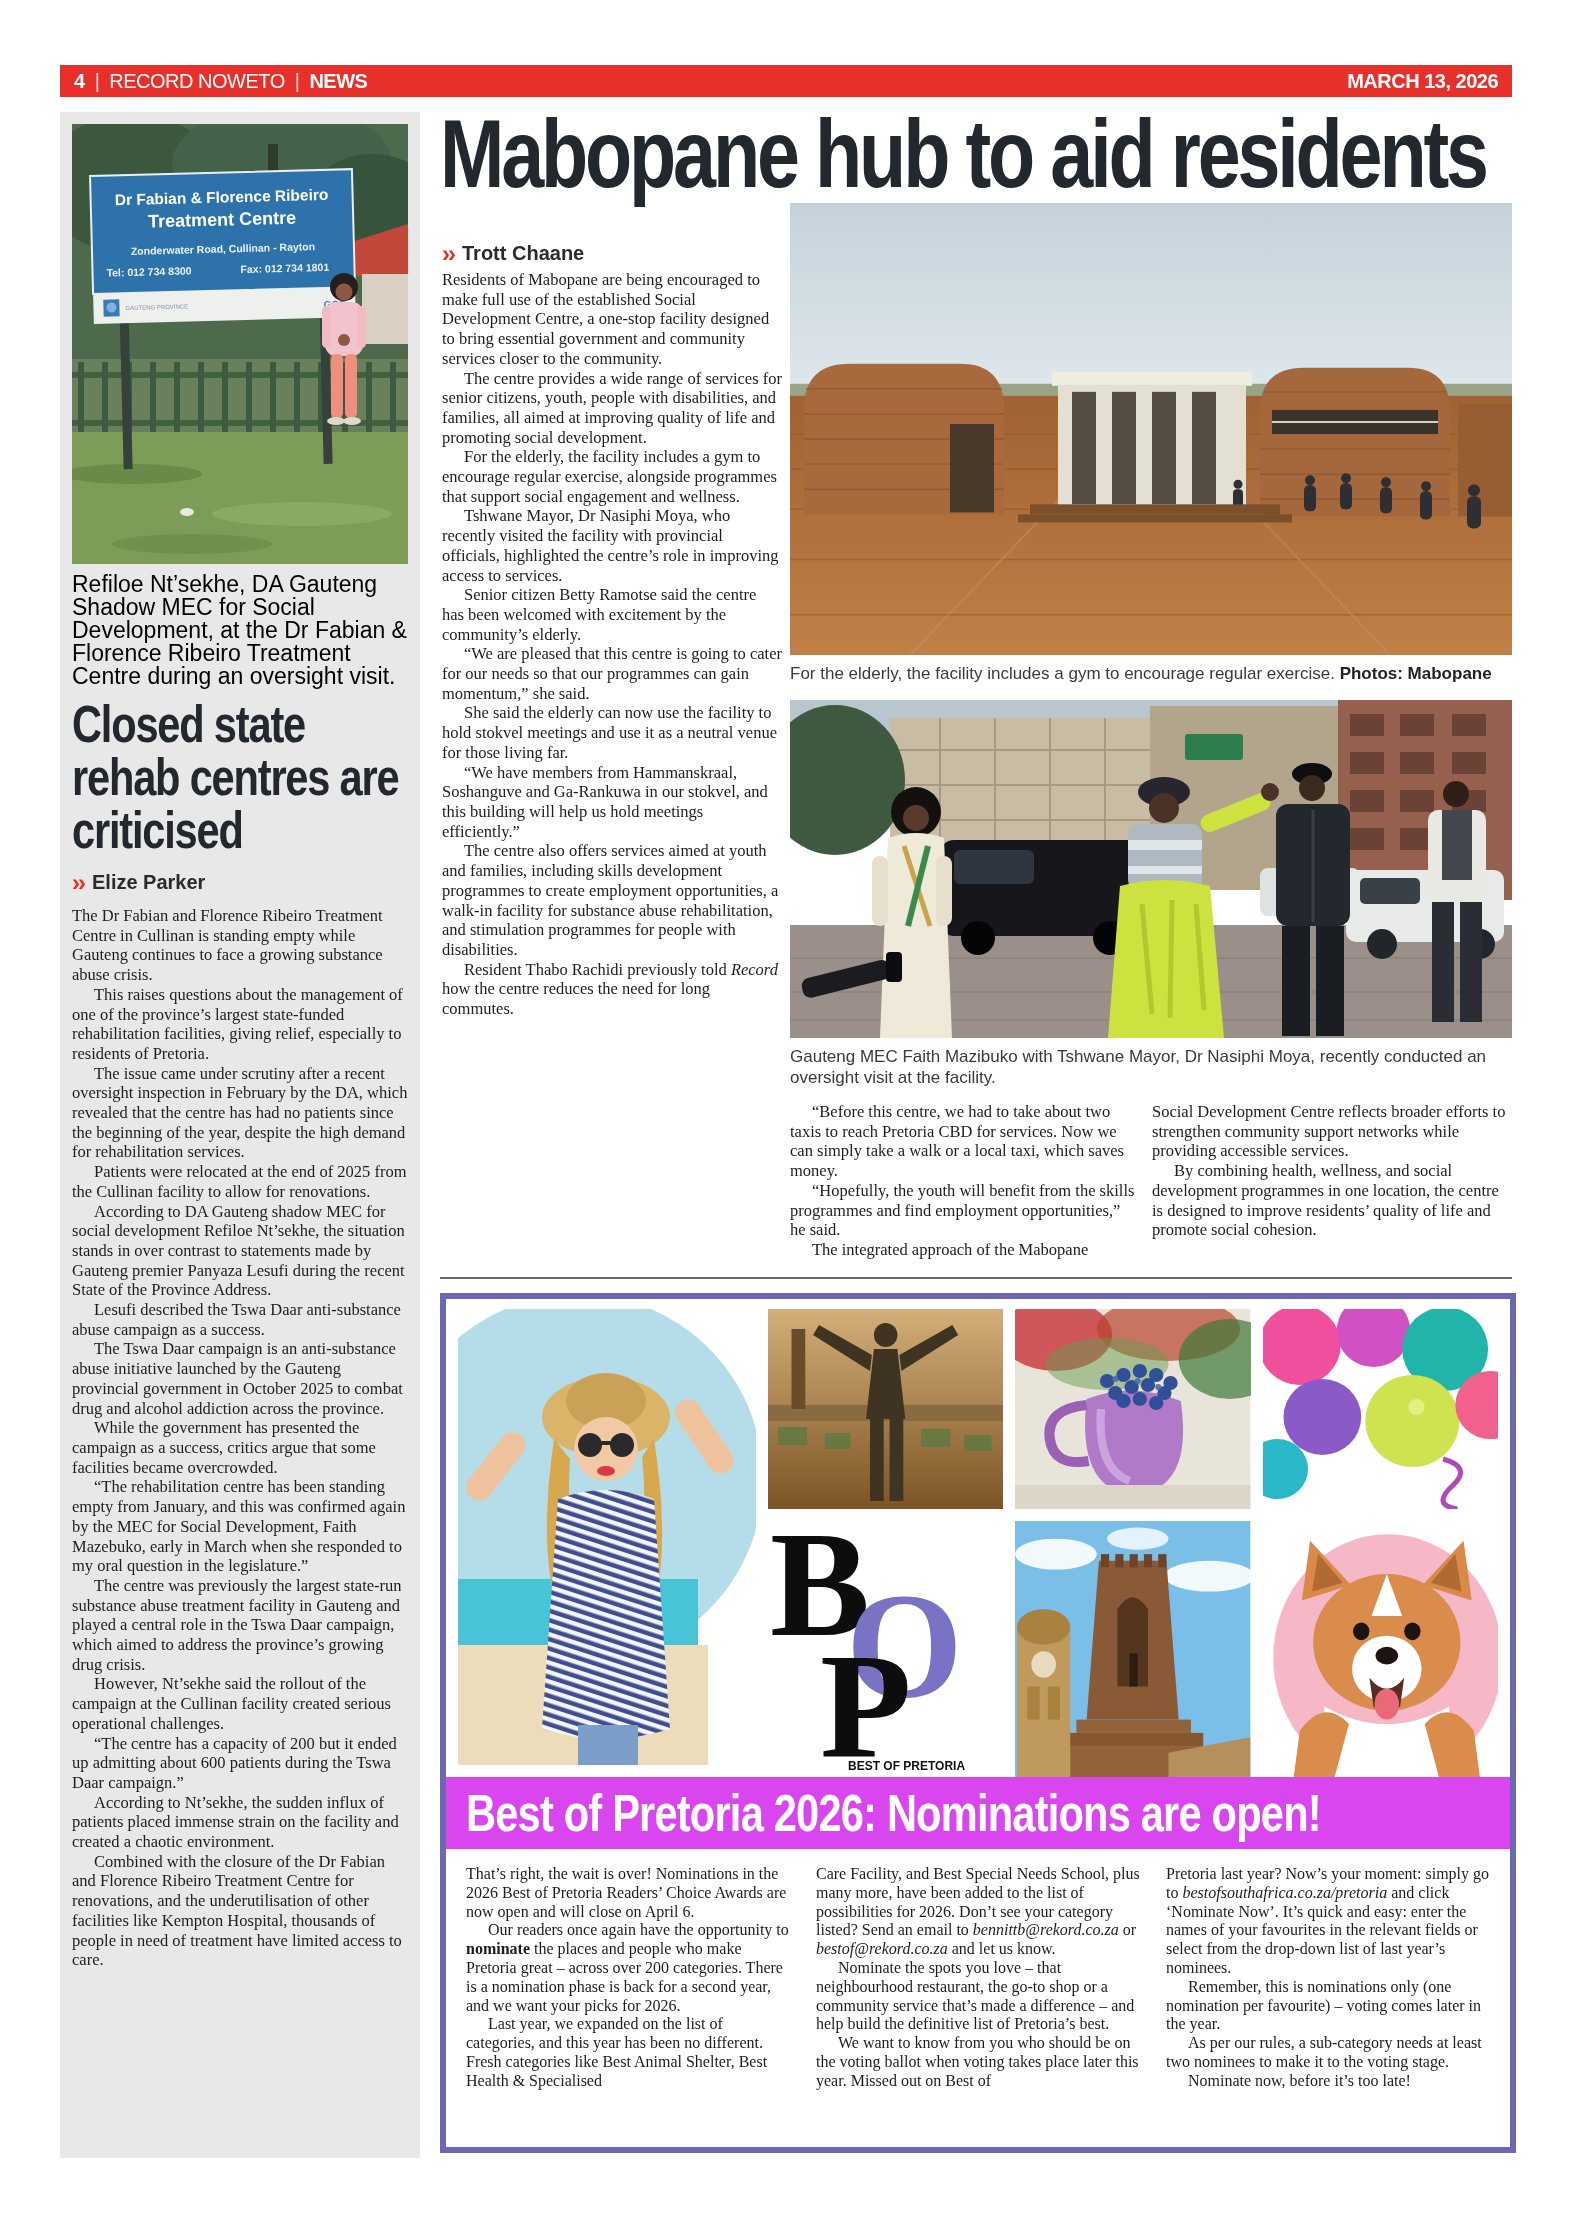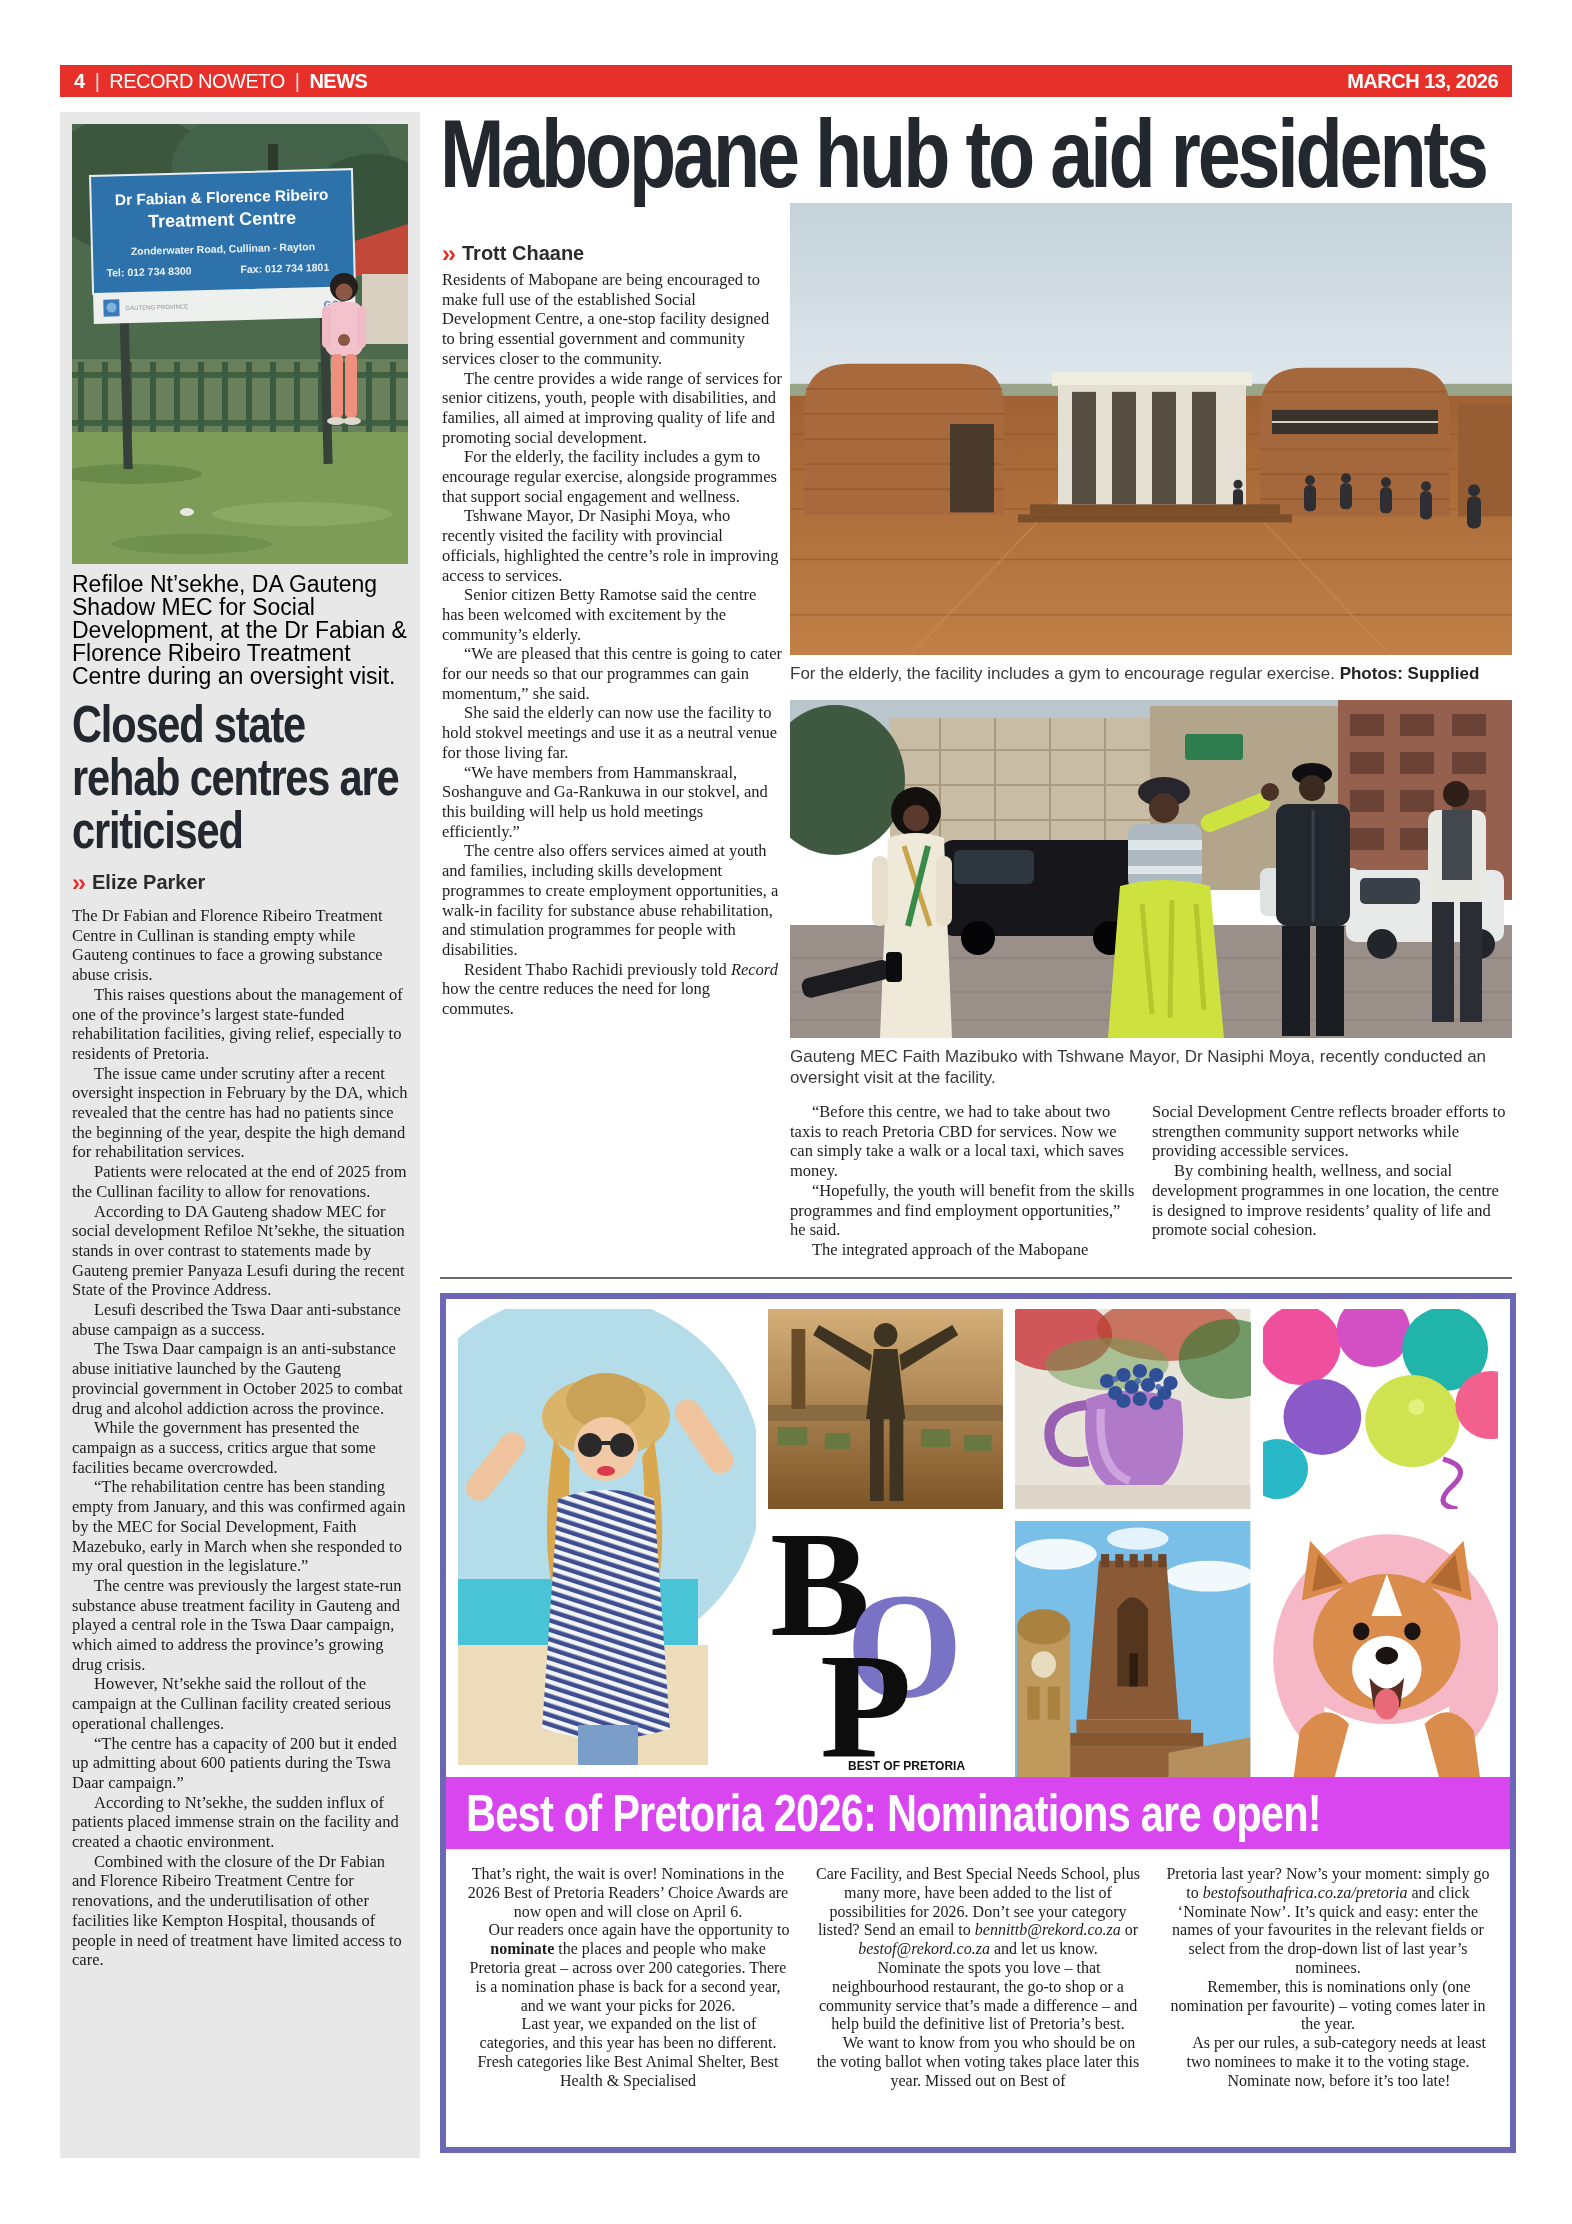--- a/index.html
+++ b/index.html
@@ -47,21 +47,21 @@
     border:6px solid #6b67b4;background:#fff;}
   .collage{height:478px;display:flex;gap:12px;padding:10px 12px 0 12px;box-sizing:border-box;background:#fff;}
   .tile-woman{width:298px;height:456px;flex:none;}
   .collage-grid{flex:1;display:grid;grid-template-columns:1fr 1fr 1fr;grid-template-rows:200px 1fr;gap:12px;}
   .collage-grid svg,.collage-grid .bop-logo{width:100%;height:100%;}
   .bop-banner{height:72px;background:#d946ef;display:flex;align-items:center;padding-left:20px;overflow:hidden;}
   .bop-banner .inner{width:1300px;transform:scaleX(.8);transform-origin:0 50%;white-space:nowrap;
     color:#fff;font-weight:bold;font-size:52px;letter-spacing:-1px;}
   .bop-cols{display:flex;gap:26px;padding:16px 20px 0 20px;}
   .bop-cols .bcol{flex:1;}
-  .bop-cols p{font-size:16px;line-height:18.8px;text-align:center;}
+  .bop-cols p{font-size:16px;line-height:18.8px;}
   
   .bop-logo{position:relative;background:#fff;font-family:"Liberation Serif",serif;overflow:hidden;}
   .bop-logo .L{position:absolute;font-weight:bold;line-height:1;}
   .bop-logo .lb{left:2px;top:-12px;font-size:150px;color:#0d0d0d;}
   .bop-logo .lo{left:78px;top:50px;font-size:150px;color:#7a72c4;}
   .bop-logo .lp{left:52px;top:110px;font-size:150px;color:#0d0d0d;}
   .bop-logo .lbl{position:absolute;left:80px;bottom:4px;font-family:"Liberation Sans",sans-serif;
     font-weight:bold;font-size:12px;color:#111;letter-spacing:0px;}
 </style>
 </head>
@@ -258,21 +258,21 @@
       <rect x="677" y="292" width="14" height="32" rx="6"></rect>
     <circle cx="448" cy="280" r="4.5"></circle>
       <rect x="443" y="285" width="10" height="22" rx="4"></rect>
   </g>
   <g fill="#7a4f2a">
       <rect x="240" y="300" width="250" height="10"></rect>
       <rect x="228" y="310" width="274" height="8"></rect>
     </g>
 </svg>
 <div class="photo1-caption">
-  <span>For the elderly, the facility includes a gym to encourage regular exercise. </span><span class="b">Photos: Supplied</span>
+  <span>For the elderly, the facility includes a gym to encourage regular exercise. </span><span class="b">Photos: Mabopane</span>
 </div>
 
 <svg class="photo2" viewBox="0 0 722 338" preserveAspectRatio="none">
   <rect width="722" height="90" fill="#b9c6ce"></rect>
   <rect x="100" y="18" width="260" height="170" fill="#c9bca4"></rect>
   <g stroke="#a89a7e" stroke-width="2">
     <line x1="100" y1="50" x2="360" y2="50"></line>
       <line x1="100" y1="85" x2="360" y2="85"></line>
     <line x1="100" y1="120" x2="360" y2="120"></line>
       <line x1="100" y1="155" x2="360" y2="155"></line>

